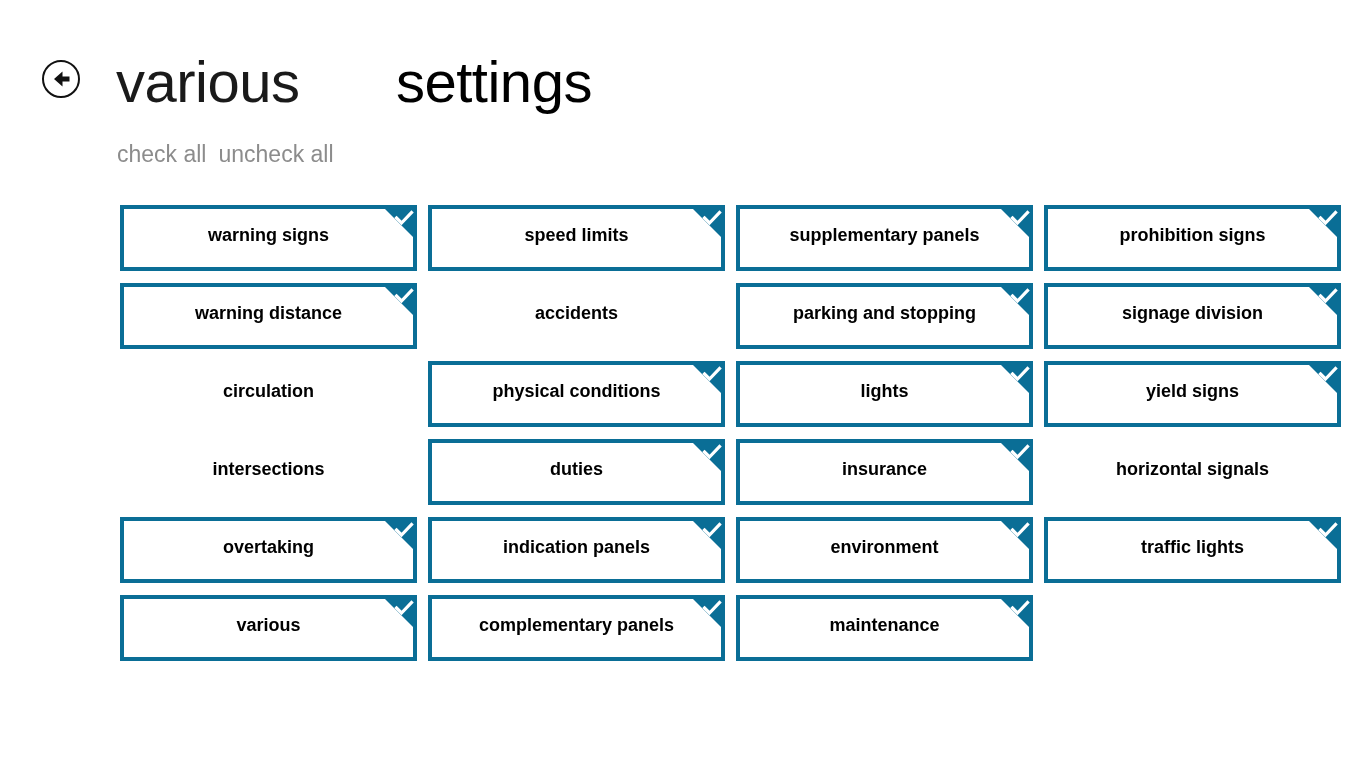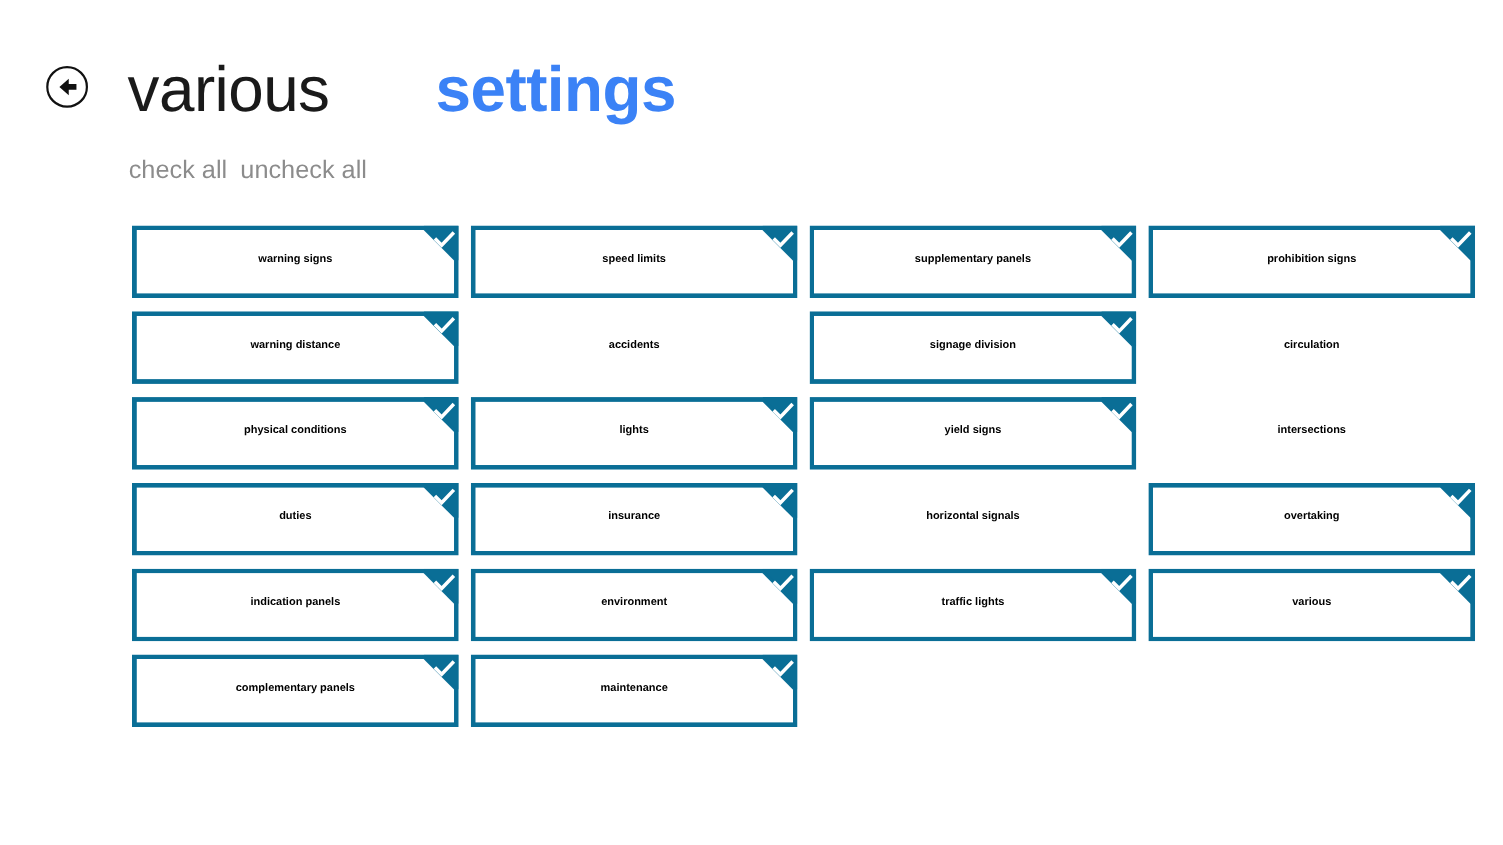--- a/index.html
+++ b/index.html
@@ -48,22 +48,22 @@
     color: #1a1a1a;
     letter-spacing: -0.5px;
     line-height: 72px;
     white-space: nowrap;
   }
   .page-subtitle {
     position: absolute;
     left: 280px;
     top: 0;
     font-size: 58px;
-    font-weight: 700;
-    color: #3b82f6;
+    font-weight: 400;
+    color: #000000;
     letter-spacing: -0.5px;
     line-height: 72px;
     white-space: nowrap;
     text-align: center;
   }
 
   .actions {
     position: absolute;
     left: 117px;
     top: 141px;
@@ -137,21 +137,21 @@
     height: 22px;
   }
   .tile.checked .check-icon svg { display: block; }
 
   .tile .label {
     position: absolute;
     left: 0;
     right: 0;
     top: 22px;
     text-align: center;
-    font-size: 10px;
+    font-size: 18px;
     font-weight: bold;
     color: #000000;
     line-height: 17px;
     pointer-events: none;
   }
 </style>
 </head>
 <body>
 
 <div class="header">
@@ -236,20 +236,31 @@
     </div>
     <div class="tile checked">
       <div class="frame"></div>
       <div class="inner"></div>
       <div class="notch"></div>
       <span class="check-icon">
         <svg width="22" height="22" viewBox="0 0 22 22" aria-hidden="true">
           <path d="M3.5 11 L8.5 16 L18.5 5.5" fill="none" stroke="#ffffff" stroke-width="3.2" stroke-linecap="square" stroke-linejoin="miter"></path>
         </svg>
       </span>
+      <div class="label">parking and stopping</div>
+    </div>
+    <div class="tile checked">
+      <div class="frame"></div>
+      <div class="inner"></div>
+      <div class="notch"></div>
+      <span class="check-icon">
+        <svg width="22" height="22" viewBox="0 0 22 22" aria-hidden="true">
+          <path d="M3.5 11 L8.5 16 L18.5 5.5" fill="none" stroke="#ffffff" stroke-width="3.2" stroke-linecap="square" stroke-linejoin="miter"></path>
+        </svg>
+      </span>
       <div class="label">signage division</div>
     </div>
     <div class="tile unchecked">
       <div class="label">circulation</div>
     </div>
     <div class="tile checked">
       <div class="frame"></div>
       <div class="inner"></div>
       <div class="notch"></div>
       <span class="check-icon">

